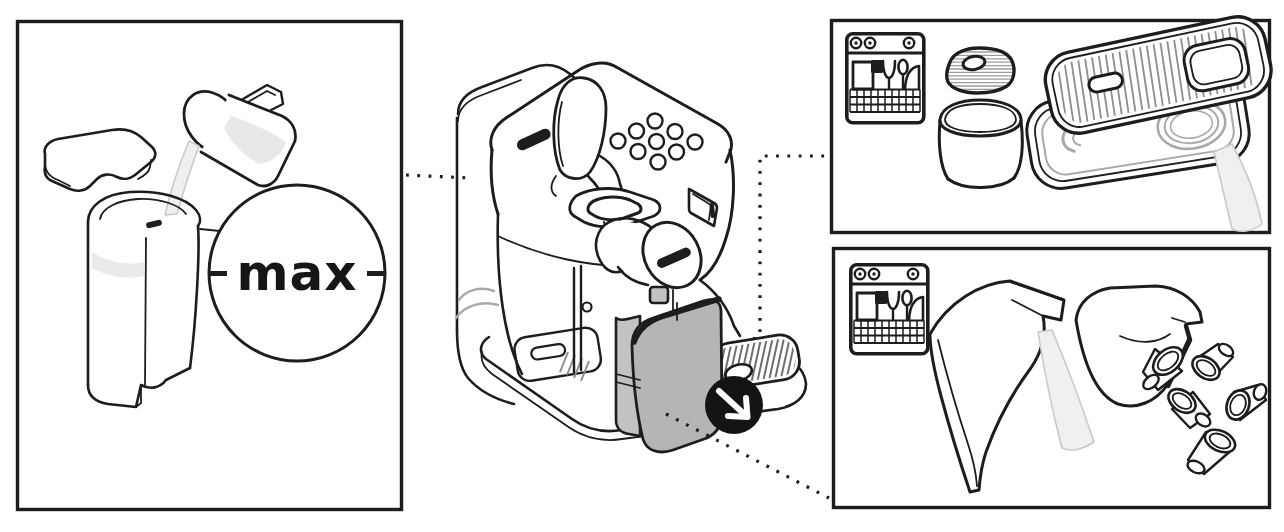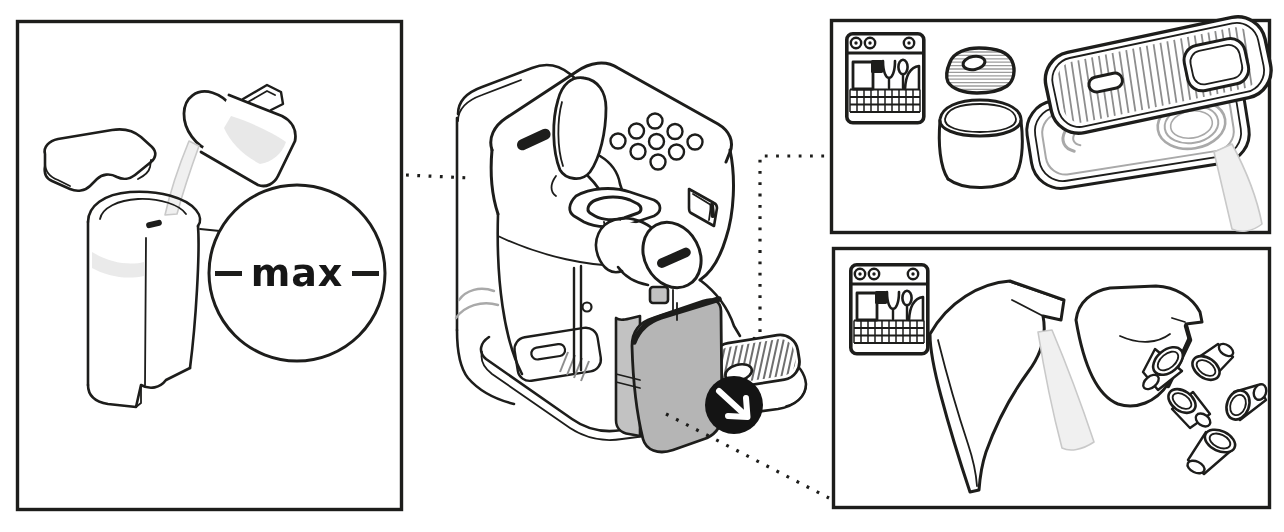--- a/index.html
+++ b/index.html
@@ -10,21 +10,21 @@
   .ln-thin{fill:none;stroke:#1d1d1b;stroke-width:1.8;stroke-linecap:round;stroke-linejoin:round;}
   .ln-w{fill:#ffffff;stroke:#1d1d1b;stroke-width:2.8;stroke-linecap:round;stroke-linejoin:round;}
   .gry{fill:none;stroke:#a9a9a9;stroke-width:2.4;stroke-linecap:round;}
   .stripe{stroke:#8d8d8d;stroke-width:1.8;}
   .stream{fill:#f0f0f0;stroke:#c9c9c9;stroke-width:1.6;stroke-linejoin:round;}
   .dots{fill:none;stroke:#1d1d1b;stroke-width:3.2;stroke-dasharray:2.8 8.5;stroke-linecap:butt;}
   .dk{fill:#1d1d1b;stroke:none;}
   .max-callout{position:absolute;left:209px;top:246px;width:176px;height:54px;
      display:flex;align-items:center;justify-content:center;gap:9px;}
   .max-callout .dash{display:block;width:27px;height:5px;background:#1d1d1b;}
-  .max-callout .word{font-size:38px;font-weight:bold;color:#161616;letter-spacing:1px;line-height:1;}
+  .max-callout .word{font-size:50px;font-weight:bold;color:#161616;letter-spacing:1px;line-height:1;}
 </style>
 </head>
 <body>
 
 <div class="stage">
 <svg class="art" width="1284" height="532" viewBox="0 0 1284 532">
   <defs>
     <clipPath id="clipGrillSmall">
           <rect x="717" y="343" width="78" height="37" rx="14"></rect>
         </clipPath>

